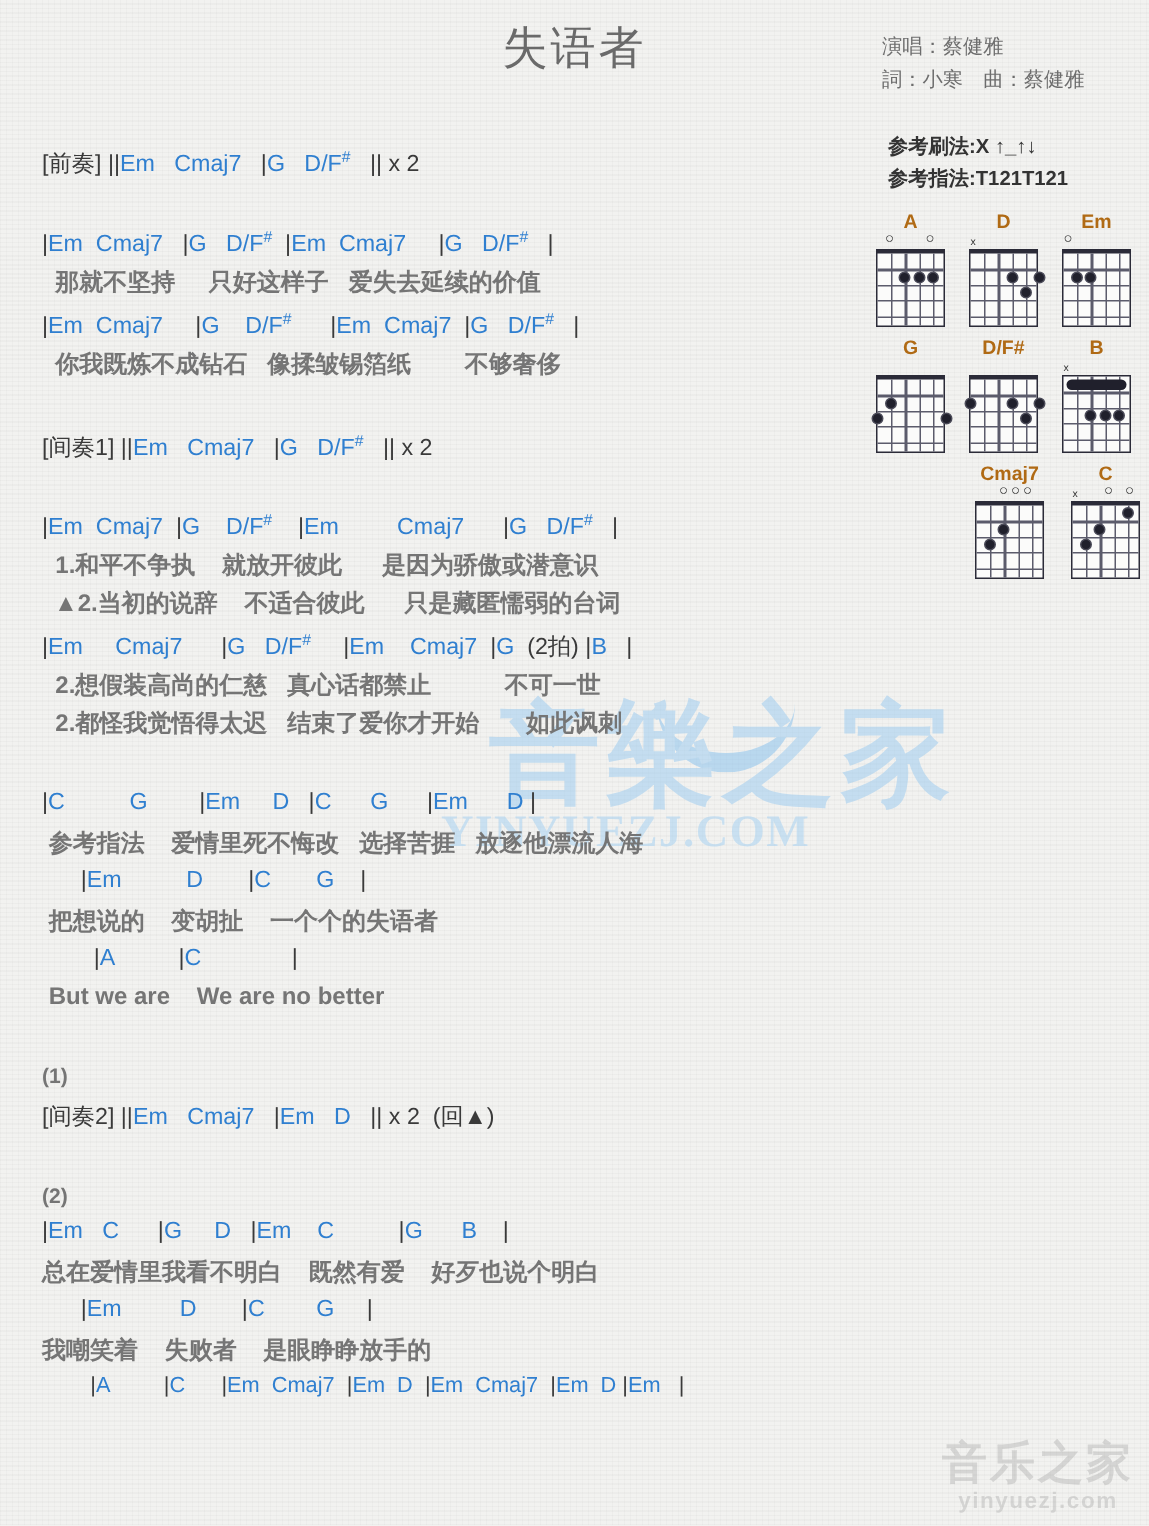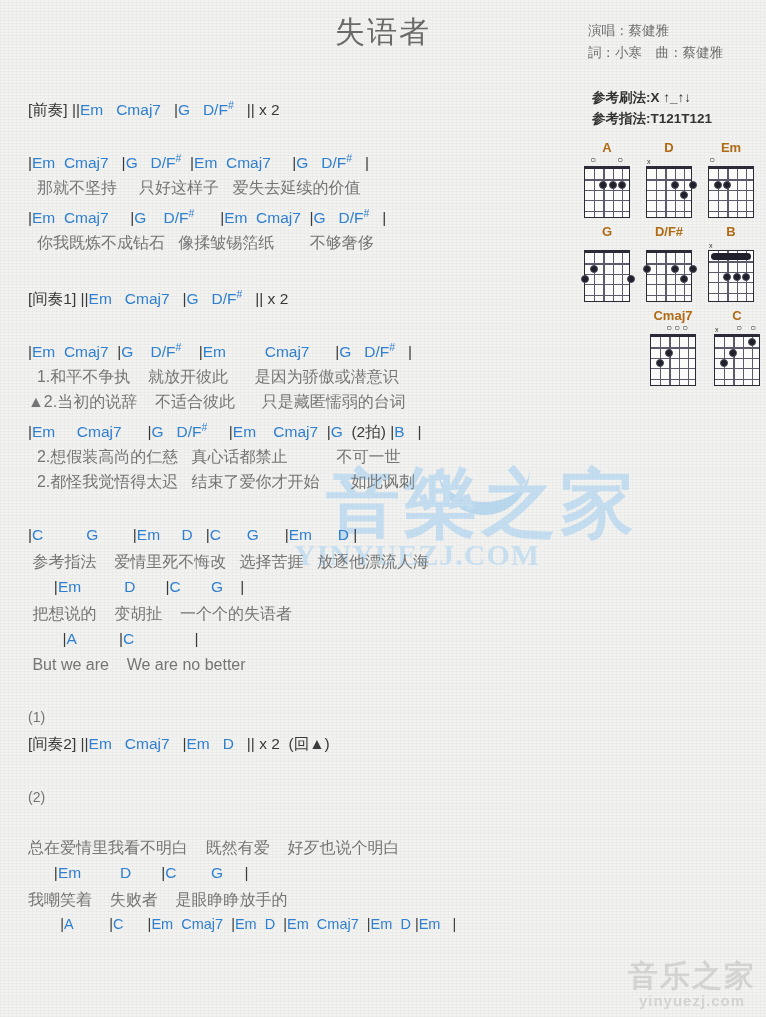--- a/index.html
+++ b/index.html
@@ -46,21 +46,21 @@
   .grid i.h{left:0;right:0;height:1.3px;}
   .dot{position:absolute;width:8px;height:8px;border-radius:50%;
        background:#20202c;border:1.5px solid #4a4a58;box-sizing:border-box;}
   .barre{position:absolute;height:7px;border-radius:4px;background:#20202c;}
 
   
   .line{position:absolute;white-space:pre;font-size:15.5px;}
   .chords{color:#2f7fd0;letter-spacing:0px;}
   .chords .sec{color:#3a3a3a;}
   .chords .plain{color:#3a3a3a;}
-  .lyr{color:#757575;font-size:16px;}
+  .lyr{color:#757575;font-size:16px;font-weight:bold;}
   sup{font-size:10.5px;vertical-align:super;}
 
   
   .wm{position:absolute;z-index:2;pointer-events:none;}
   .wm-center{left:290px;top:448px;width:330px;height:120px;opacity:.55;}
   .wm-smile{position:absolute;left:148px;top:8px;width:92px;height:46px;
      border:0;border-bottom:13px solid #8cc3ee;border-radius:0 0 46px 46px;}
   .wm-cn{position:absolute;left:0;top:18px;font-size:74px;line-height:74px;color:#9fcdf0;
      font-family:"DejaVu Sans",sans-serif;font-weight:bold;letter-spacing:4px;white-space:nowrap;margin-left:36px;}
   .wm-en{position:absolute;left:4px;top:92px;font-size:30px;line-height:30px;color:#a8d2f2;
@@ -263,35 +263,36 @@
 
   <div class="line chords" style="left:28px;top:152px;"><span class="plain">|</span>Em  Cmaj7   <span class="plain">|</span>G   D/F<sup>#</sup>  <span class="plain">|</span>Em  Cmaj7     <span class="plain">|</span>G   D/F<sup>#</sup>   <span class="plain">|</span></div>
   <div class="line lyr" style="left:28px;top:178px;">  那就不坚持     只好这样子   爱失去延续的价值</div>
   <div class="line chords" style="left:28px;top:207px;"><span class="plain">|</span>Em  Cmaj7     <span class="plain">|</span>G    D/F<sup>#</sup>      <span class="plain">|</span>Em  Cmaj7  <span class="plain">|</span>G   D/F<sup>#</sup>   <span class="plain">|</span></div>
   <div class="line lyr" style="left:28px;top:233px;">  你我既炼不成钻石   像揉皱锡箔纸        不够奢侈</div>
 
   <div class="line chords" style="left:28px;top:288px;"><span class="sec">[间奏1]</span> <span class="plain">||</span>Em   Cmaj7   <span class="plain">|</span>G   D/F<sup>#</sup>   <span class="plain"><span class="plain">||</span> x 2</span></div>
 
   <div class="line chords" style="left:28px;top:341px;"><span class="plain">|</span>Em  Cmaj7  <span class="plain">|</span>G    D/F<sup>#</sup>    <span class="plain">|</span>Em         Cmaj7      <span class="plain">|</span>G   D/F<sup>#</sup>   <span class="plain">|</span></div>
   <div class="line lyr" style="left:28px;top:367px;">  1.和平不争执    就放开彼此      是因为骄傲或潜意识</div>
-  <div class="line lyr" style="left:28px;top:392px;text-align:center;">▲2.当初的说辞    不适合彼此      只是藏匿懦弱的台词</div>
+  <div class="line lyr" style="left:36px;top:392px;text-align:center;">▲2.当初的说辞    不适合彼此      只是藏匿懦弱的台词</div>
 
   <div class="line chords" style="left:28px;top:421px;"><span class="plain">|</span>Em     Cmaj7      <span class="plain">|</span>G   D/F<sup>#</sup>     <span class="plain">|</span>Em    Cmaj7  <span class="plain">|</span>G  <span class="plain">(2拍)</span> <span class="plain">|</span>B   <span class="plain">|</span></div>
   <div class="line lyr" style="left:28px;top:447px;">  2.想假装高尚的仁慈   真心话都禁止           不可一世</div>
   <div class="line lyr" style="left:28px;top:472px;">  2.都怪我觉悟得太迟   结束了爱你才开始       如此讽刺</div>
 
   <div class="line chords" style="left:28px;top:526px;"><span class="plain">|</span>C          G        <span class="plain">|</span>Em     D   <span class="plain">|</span>C      G      <span class="plain">|</span>Em      D <span class="plain">|</span></div>
   <div class="line lyr" style="left:28px;top:552px;"> 参考指法    爱情里死不悔改   选择苦捱   放逐他漂流人海</div>
   <div class="line chords" style="left:28px;top:578px;">      <span class="plain">|</span>Em          D       <span class="plain">|</span>C       G    <span class="plain">|</span></div>
   <div class="line lyr" style="left:28px;top:604px;"> 把想说的    变胡扯    一个个的失语者</div>
   <div class="line chords" style="left:28px;top:630px;">        <span class="plain">|</span>A          <span class="plain">|</span>C              <span class="plain">|</span></div>
   <div class="line lyr" style="left:28px;top:656px;"> But we are    We are no better</div>
 
   <div class="line lyr" style="left:28px;top:709px;font-size:14px;">(1)</div>
   <div class="line chords" style="left:28px;top:734px;"><span class="sec">[间奏2]</span> <span class="plain">||</span>Em   Cmaj7   <span class="plain">|</span>Em   D   <span class="plain"><span class="plain">||</span> x 2</span>  <span class="plain">(回▲)</span></div>
 
   <div class="line lyr" style="left:28px;top:789px;font-size:14px;">(2)</div>
+  <div class="line chords" style="left:28px;top:812px;"><span class="plain">|</span>Em   C      <span class="plain">|</span>G     D   <span class="plain">|</span>Em    C          <span class="plain">|</span>G      B    <span class="plain">|</span></div>
   <div class="line lyr" style="left:28px;top:838px;">总在爱情里我看不明白    既然有爱    好歹也说个明白</div>
   <div class="line chords" style="left:28px;top:864px;">      <span class="plain">|</span>Em         D       <span class="plain">|</span>C        G     <span class="plain">|</span></div>
   <div class="line lyr" style="left:28px;top:890px;">我嘲笑着    失败者    是眼睁睁放手的</div>
   <div class="line chords" style="left:28px;top:916px;font-size:14.5px;">        <span class="plain">|</span>A         <span class="plain">|</span>C      <span class="plain">|</span>Em  Cmaj7  <span class="plain">|</span>Em  D  <span class="plain">|</span>Em  Cmaj7  <span class="plain">|</span>Em  D <span class="plain">|</span>Em   <span class="plain">|</span></div>
 
 </div>
 
 </body></html>

